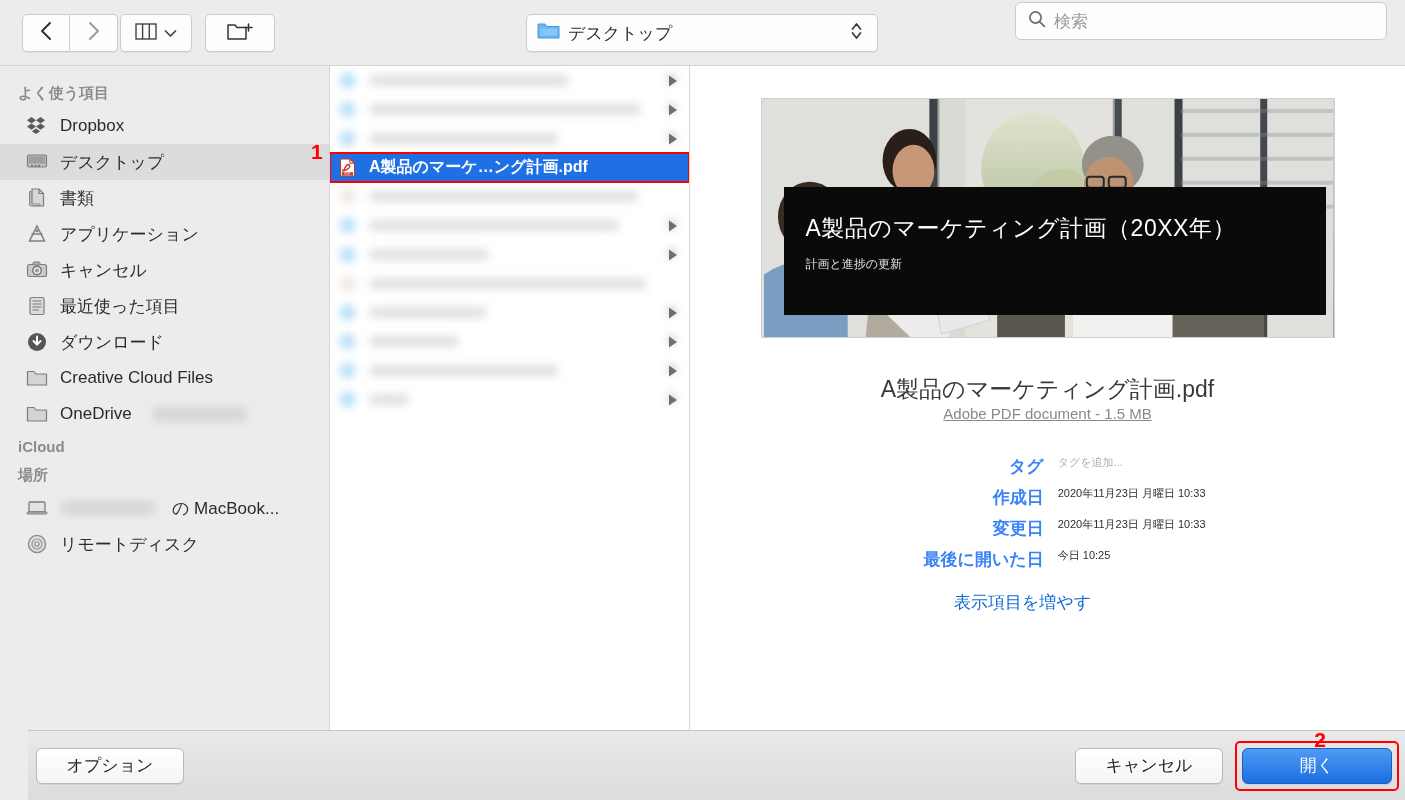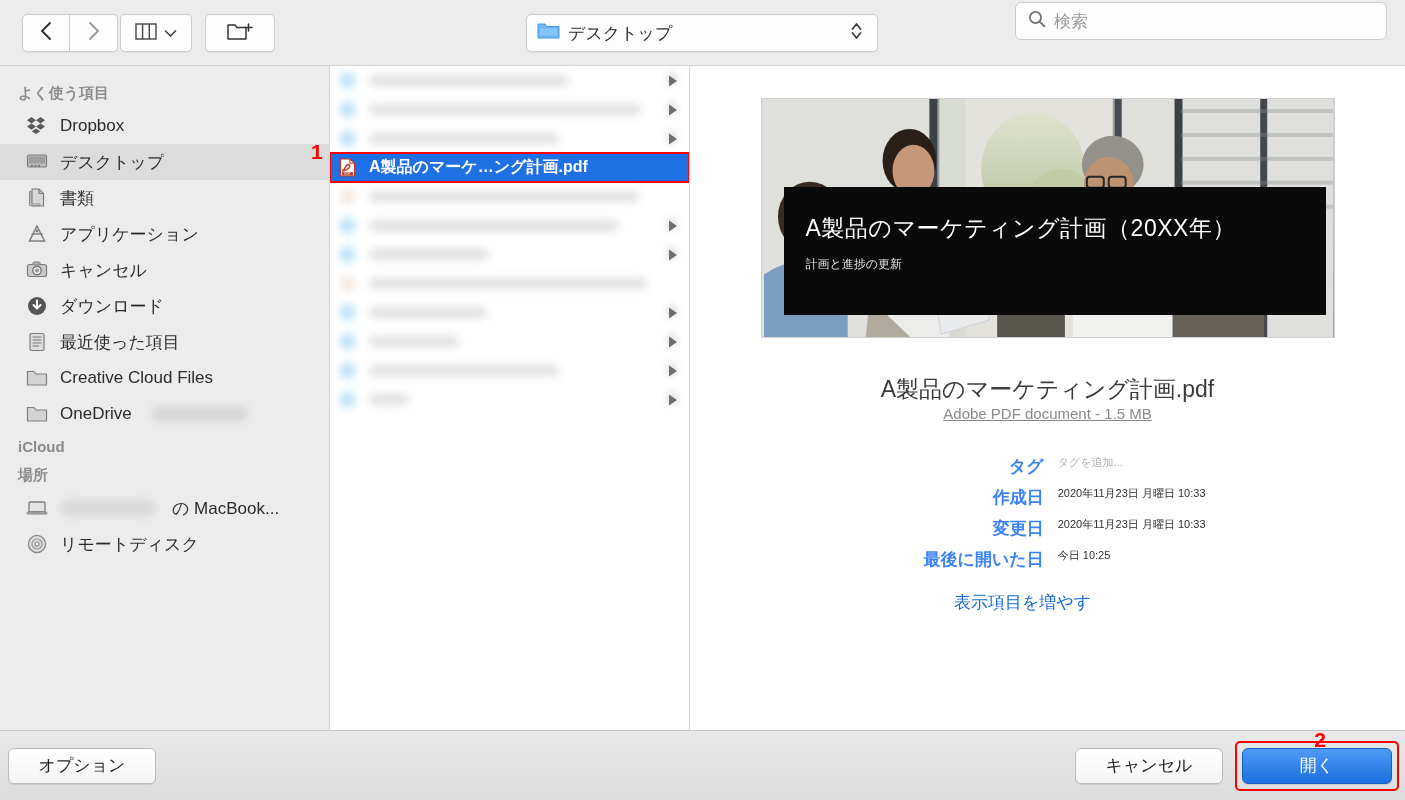--- a/index.html
+++ b/index.html
@@ -172,20 +172,21 @@
   .morelink span { font-size: 17px; color: #1569d6; cursor: pointer; }
 
   
   .footer {
     flex: 0 0 70px; height: 70px;
     background: linear-gradient(180deg,#e9e9e9 0%,#dcdcdc 100%);
     border-top: 1px solid #c6c6c6;
     display: flex; align-items: center;
     padding: 0 8px;
     position: relative;
+    margin-left: 28px;
   }
   .btn {
     height: 36px; border-radius: 6px;
     font-size: 17px;
     display: flex; align-items: center; justify-content: center;
     border: 1px solid #b9b9b9;
     background: linear-gradient(180deg,#ffffff 0%,#f4f4f4 100%);
     color: #1d1d1d;
     padding: 0 22px;
     box-shadow: 0 1px 0 rgba(0,0,0,.07);
@@ -348,39 +349,39 @@
               <rect x="7" y="3" width="7" height="3" rx="1" fill="#b3b3b3" stroke="#7d7d7d" stroke-width="1"></rect>
               <circle cx="11" cy="11.5" r="4.2" fill="#e8e8e8" stroke="#6f6f6f" stroke-width="1.3"></circle>
               <circle cx="11" cy="11.5" r="2" fill="#9c9c9c"></circle>
             </svg>
           </span>
           <span class="sb-label">キャンセル</span>
         </div>
         <div class="sb-item">
           <span class="sb-ico">
             <svg width="22" height="22" viewBox="0 0 22 22">
-              <circle cx="11" cy="11" r="9" fill="#555"></circle>
-              <path d="M11 5.5 V13 M7.5 10 L11 13.6 L14.5 10" fill="none" stroke="#fff" stroke-width="2" stroke-linecap="round" stroke-linejoin="round"></path>
-            </svg>
-          </span>
-          <span class="sb-label">ダウンロード</span>
-        </div>
-        <div class="sb-item">
-          <span class="sb-ico">
-            <svg width="22" height="22" viewBox="0 0 22 22">
               <rect x="4" y="2.5" width="14" height="17" rx="1.5" fill="#dcdcdc" stroke="#7d7d7d" stroke-width="1.2"></rect>
               <g stroke="#8a8a8a" stroke-width="1.2">
                 <line x1="6.5" y1="6" x2="15.5" y2="6"></line>
                 <line x1="6.5" y1="9" x2="15.5" y2="9"></line>
                 <line x1="6.5" y1="12" x2="15.5" y2="12"></line>
                 <line x1="6.5" y1="15" x2="13" y2="15"></line>
               </g>
             </svg>
           </span>
           <span class="sb-label">最近使った項目</span>
+        </div>
+        <div class="sb-item">
+          <span class="sb-ico">
+            <svg width="22" height="22" viewBox="0 0 22 22">
+              <circle cx="11" cy="11" r="9" fill="#555"></circle>
+              <path d="M11 5.5 V13 M7.5 10 L11 13.6 L14.5 10" fill="none" stroke="#fff" stroke-width="2" stroke-linecap="round" stroke-linejoin="round"></path>
+            </svg>
+          </span>
+          <span class="sb-label">ダウンロード</span>
         </div>
         <div class="sb-item">
           <span class="sb-ico">
             <svg width="22" height="22" viewBox="0 0 22 22">
               <path d="M1.5 18 V4.5 H8 L10 7 H20.5 V18 Z" fill="#d4d4d4" stroke="#7d7d7d" stroke-width="1.2" stroke-linejoin="round"></path>
             </svg>
           </span>
           <span class="sb-label">Creative Cloud Files</span>
         </div>
         <div class="sb-item">

